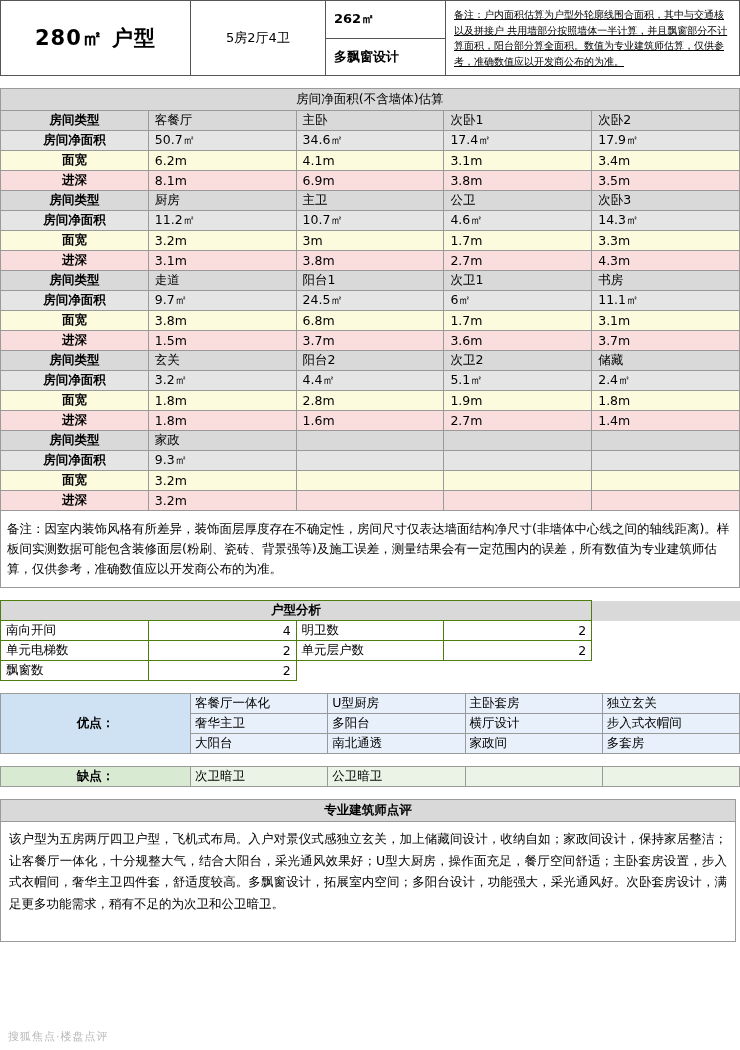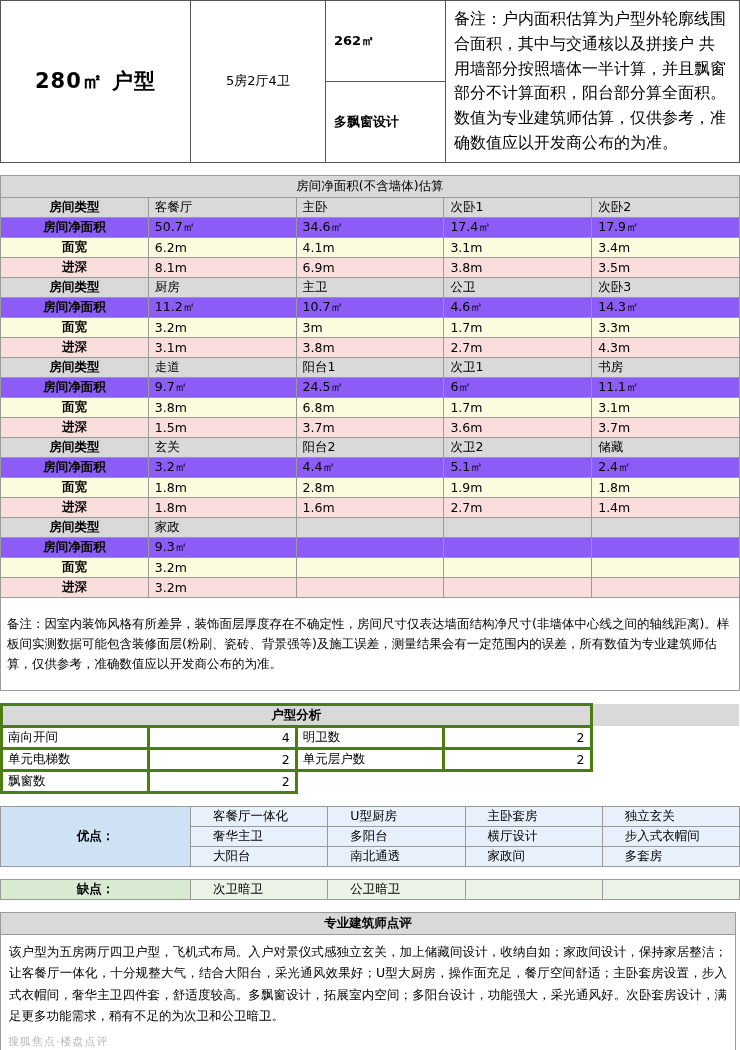--- a/index.html
+++ b/index.html
@@ -24,21 +24,21 @@
     table-layout: fixed;
   }
   .hdr td {
     border: 1px solid #555;
     vertical-align: middle;
     padding: 4px 6px;
   }
   .hdr .c1 { width: 190px; text-align: center; font-size: 21px; font-weight: bold; letter-spacing: 1px; }
   .hdr .c2 { width: 135px; text-align: center; font-size: 13px; }
   .hdr .c3 { width: 120px; font-size: 13px; font-weight: bold; padding-left: 8px; }
-  .hdr .c4 { font-size: 16px; line-height: 1.55; padding: 6px 8px; }
+  .hdr .c4 { font-size: 10px; line-height: 1.55; padding: 6px 8px; text-decoration: underline; }
   .hdr .c3.b { font-weight: bold; }
 
   .spacer { height: 12px; }
 
   
   .areatbl {
     width: 740px;
     table-layout: fixed;
   }
   .areatbl td {
@@ -55,55 +55,55 @@
     font-weight: bold;
   }
   .areatbl td.val { width: 141px; }
   .title-row td {
     background: #d9d9d9;
     text-align: center;
     font-weight: normal;
     height: 22px;
   }
   .r-type td { background: #d9d9d9; }
-  .r-area td { background: #8b5cf6; }
+  .r-area td { background: #e5e5e5; }
   .r-width td { background: #fcfbdd; }
   .r-depth td { background: #fadede; }
   .note td {
     background: #ffffff;
     white-space: normal;
     text-align: left;
     font-weight: normal;
     line-height: 1.6;
-    padding: 16px 6px;
+    padding: 8px 6px;
     height: auto;
   }
 
   
   .anatbl { width: 740px; table-layout: fixed; }
   .anatbl td {
-    border: 3px solid #4d7c0f;
+    border: 1px solid #4d7c0f;
     height: 20px;
     font-size: 12.5px;
     padding: 1px 5px;
   }
   .anatbl .t td { background: #d9d9d9; text-align: center; font-weight: bold; }
   .anatbl .k { width: 125px; text-align: left; }
   .anatbl .v { width: 185px; text-align: right; padding-right: 5px; }
   .anatbl .k2 { width: 125px; text-align: left; }
   .anatbl .v2 { width: 185px; text-align: right; padding-right: 5px; }
   .anatbl .empty { border: none; background: transparent; }
 
   
   .pctbl { width: 740px; table-layout: fixed; }
   .pctbl td {
     border: 1px solid #9a9a9a;
     height: 15px;
     font-size: 12.5px;
-    padding: 1px 22px;
+    padding: 1px 4px;
   }
   .pctbl td.head {
     width: 190px;
     text-align: center;
     font-weight: bold;
     vertical-align: middle;
   }
   .pros td.head { background: #cfe2f3; }
   .pros td.cell { background: #e8f1fb; }
   .cons td.head { background: #d9ead3; }

